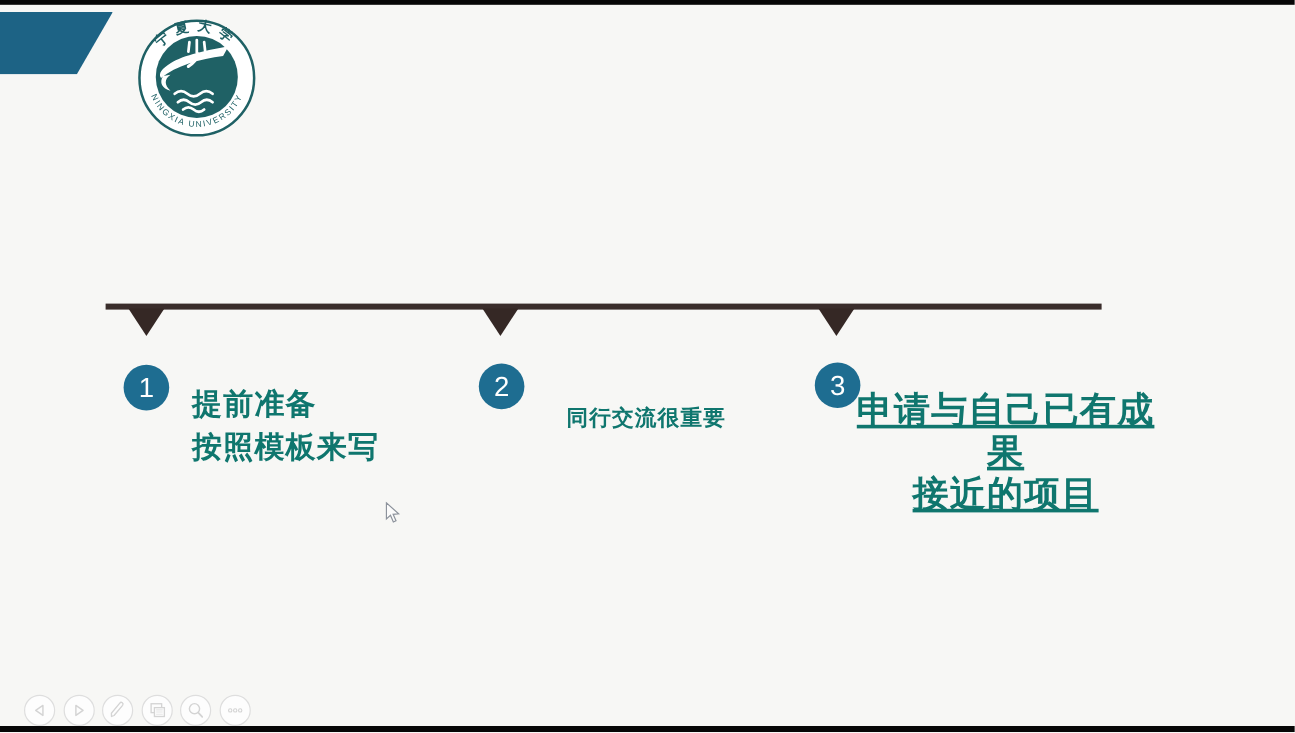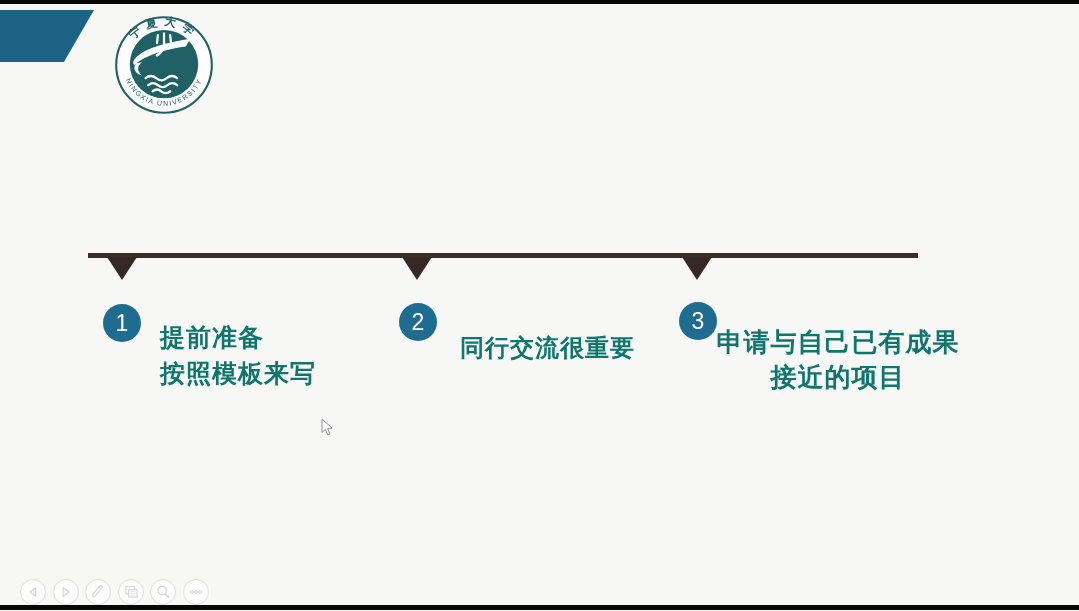--- a/index.html
+++ b/index.html
@@ -45,22 +45,22 @@
   .num-circle.n1 { left: 103px; top: 304px; }
   .num-circle.n2 { left: 399px; top: 303px; }
   .num-circle.n3 { left: 679px; top: 302px; }
 
   .step-text {
     position: absolute; color: #0f766e; font-weight: 700;
     font-size: 25px; line-height: 36px; letter-spacing: 1px;
     white-space: pre-line;
   }
   .step-text.t1 { left: 160px; top: 319px; }
-  .step-text.t2 { left: 460px; top: 330px; font-size: 24px; }
-  .step-text.t3 { left: 710px; top: 325px; width: 256px; text-align: center; font-size: 26px; line-height: 35px; }
+  .step-text.t2 { left: 472px; top: 330px; font-size: 18px; }
+  .step-text.t3 { left: 710px; top: 325px; width: 256px; text-align: center; font-size: 30px; line-height: 35px; text-decoration: underline; }
 
   .toolbar { position: absolute; left: 20px; top: 579px; display: flex; gap: 6.5px; }
   .tb-btn {
     width: 26px; height: 26px; border-radius: 50%;
     border: 1px solid #dedede; background: #fdfdfd;
     display: flex; align-items: center; justify-content: center;
     cursor: pointer;
   }
   .tb-btn svg { display: block; }
 

